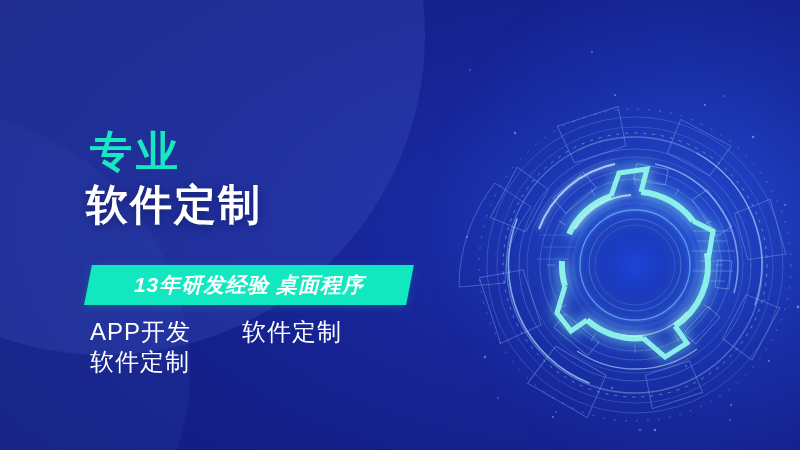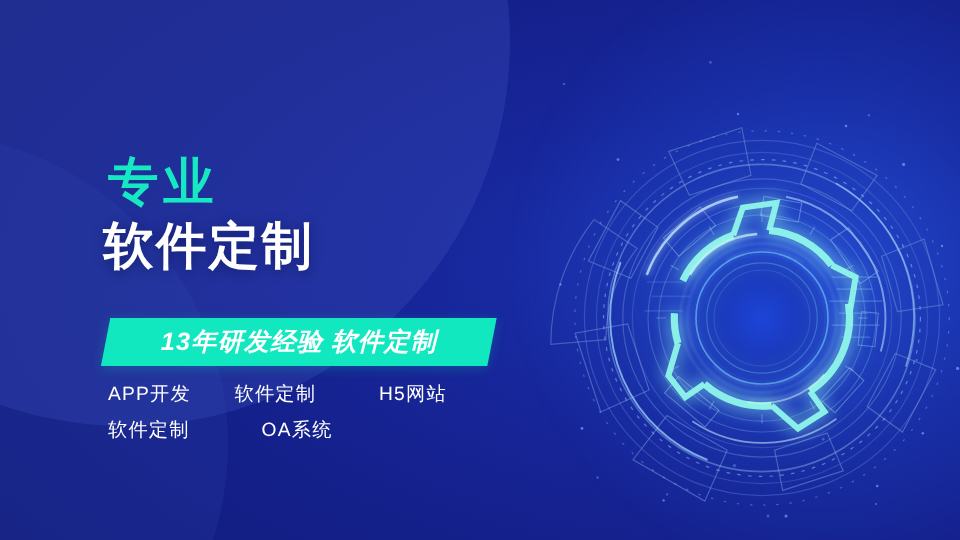--- a/index.html
+++ b/index.html
@@ -111,26 +111,27 @@
     white-space: nowrap;
   }
 
   .services {
     position: absolute;
     left: 90px; top: 318px;
     width: 320px;
   }
   .svc-row {
     display: flex;
-    align-items: flex-start;
+    align-items: flex-end;
     height: 30px;
     color: #ffffff;
-    font-size: 16px;
+    font-size: 24px;
     letter-spacing: 1px;
     white-space: nowrap;
+    gap: 40px;
   }
   .svc-row .svc-item { display: inline-block; }
   .svc-row .svc-item.c1 { width: 112px; }
   .svc-row .svc-item.c2 { width: 128px; }
   .svc-row .svc-item.c3 { width: 100px; }
 </style>
 </head>
 <body>
 
 <div id="banner">
@@ -380,27 +381,25 @@
   </svg>
   <div class="bg-vignette"></div>
 
   <div class="copy">
 
     <div class="eyebrow">专业</div>
 
     <div class="headline">软件定制</div>
 
     <div class="badge"></div>
-    <div class="badge-text">13年研发经验  软件定制</div>
+    <div class="badge-text">13年研发经验  桌面程序</div>
 
     <div class="services">
       <div class="svc-row">
         <span class="svc-item c1">APP开发</span>
         <span class="svc-item c2">软件定制</span>
-        <span class="svc-item c3">H5网站</span>
       </div>
       <div class="svc-row">
         <span class="svc-item c2">软件定制</span>
-        <span class="svc-item c3">OA系统</span>
       </div>
     </div>
   </div>
 </div>
 
 </body></html>

